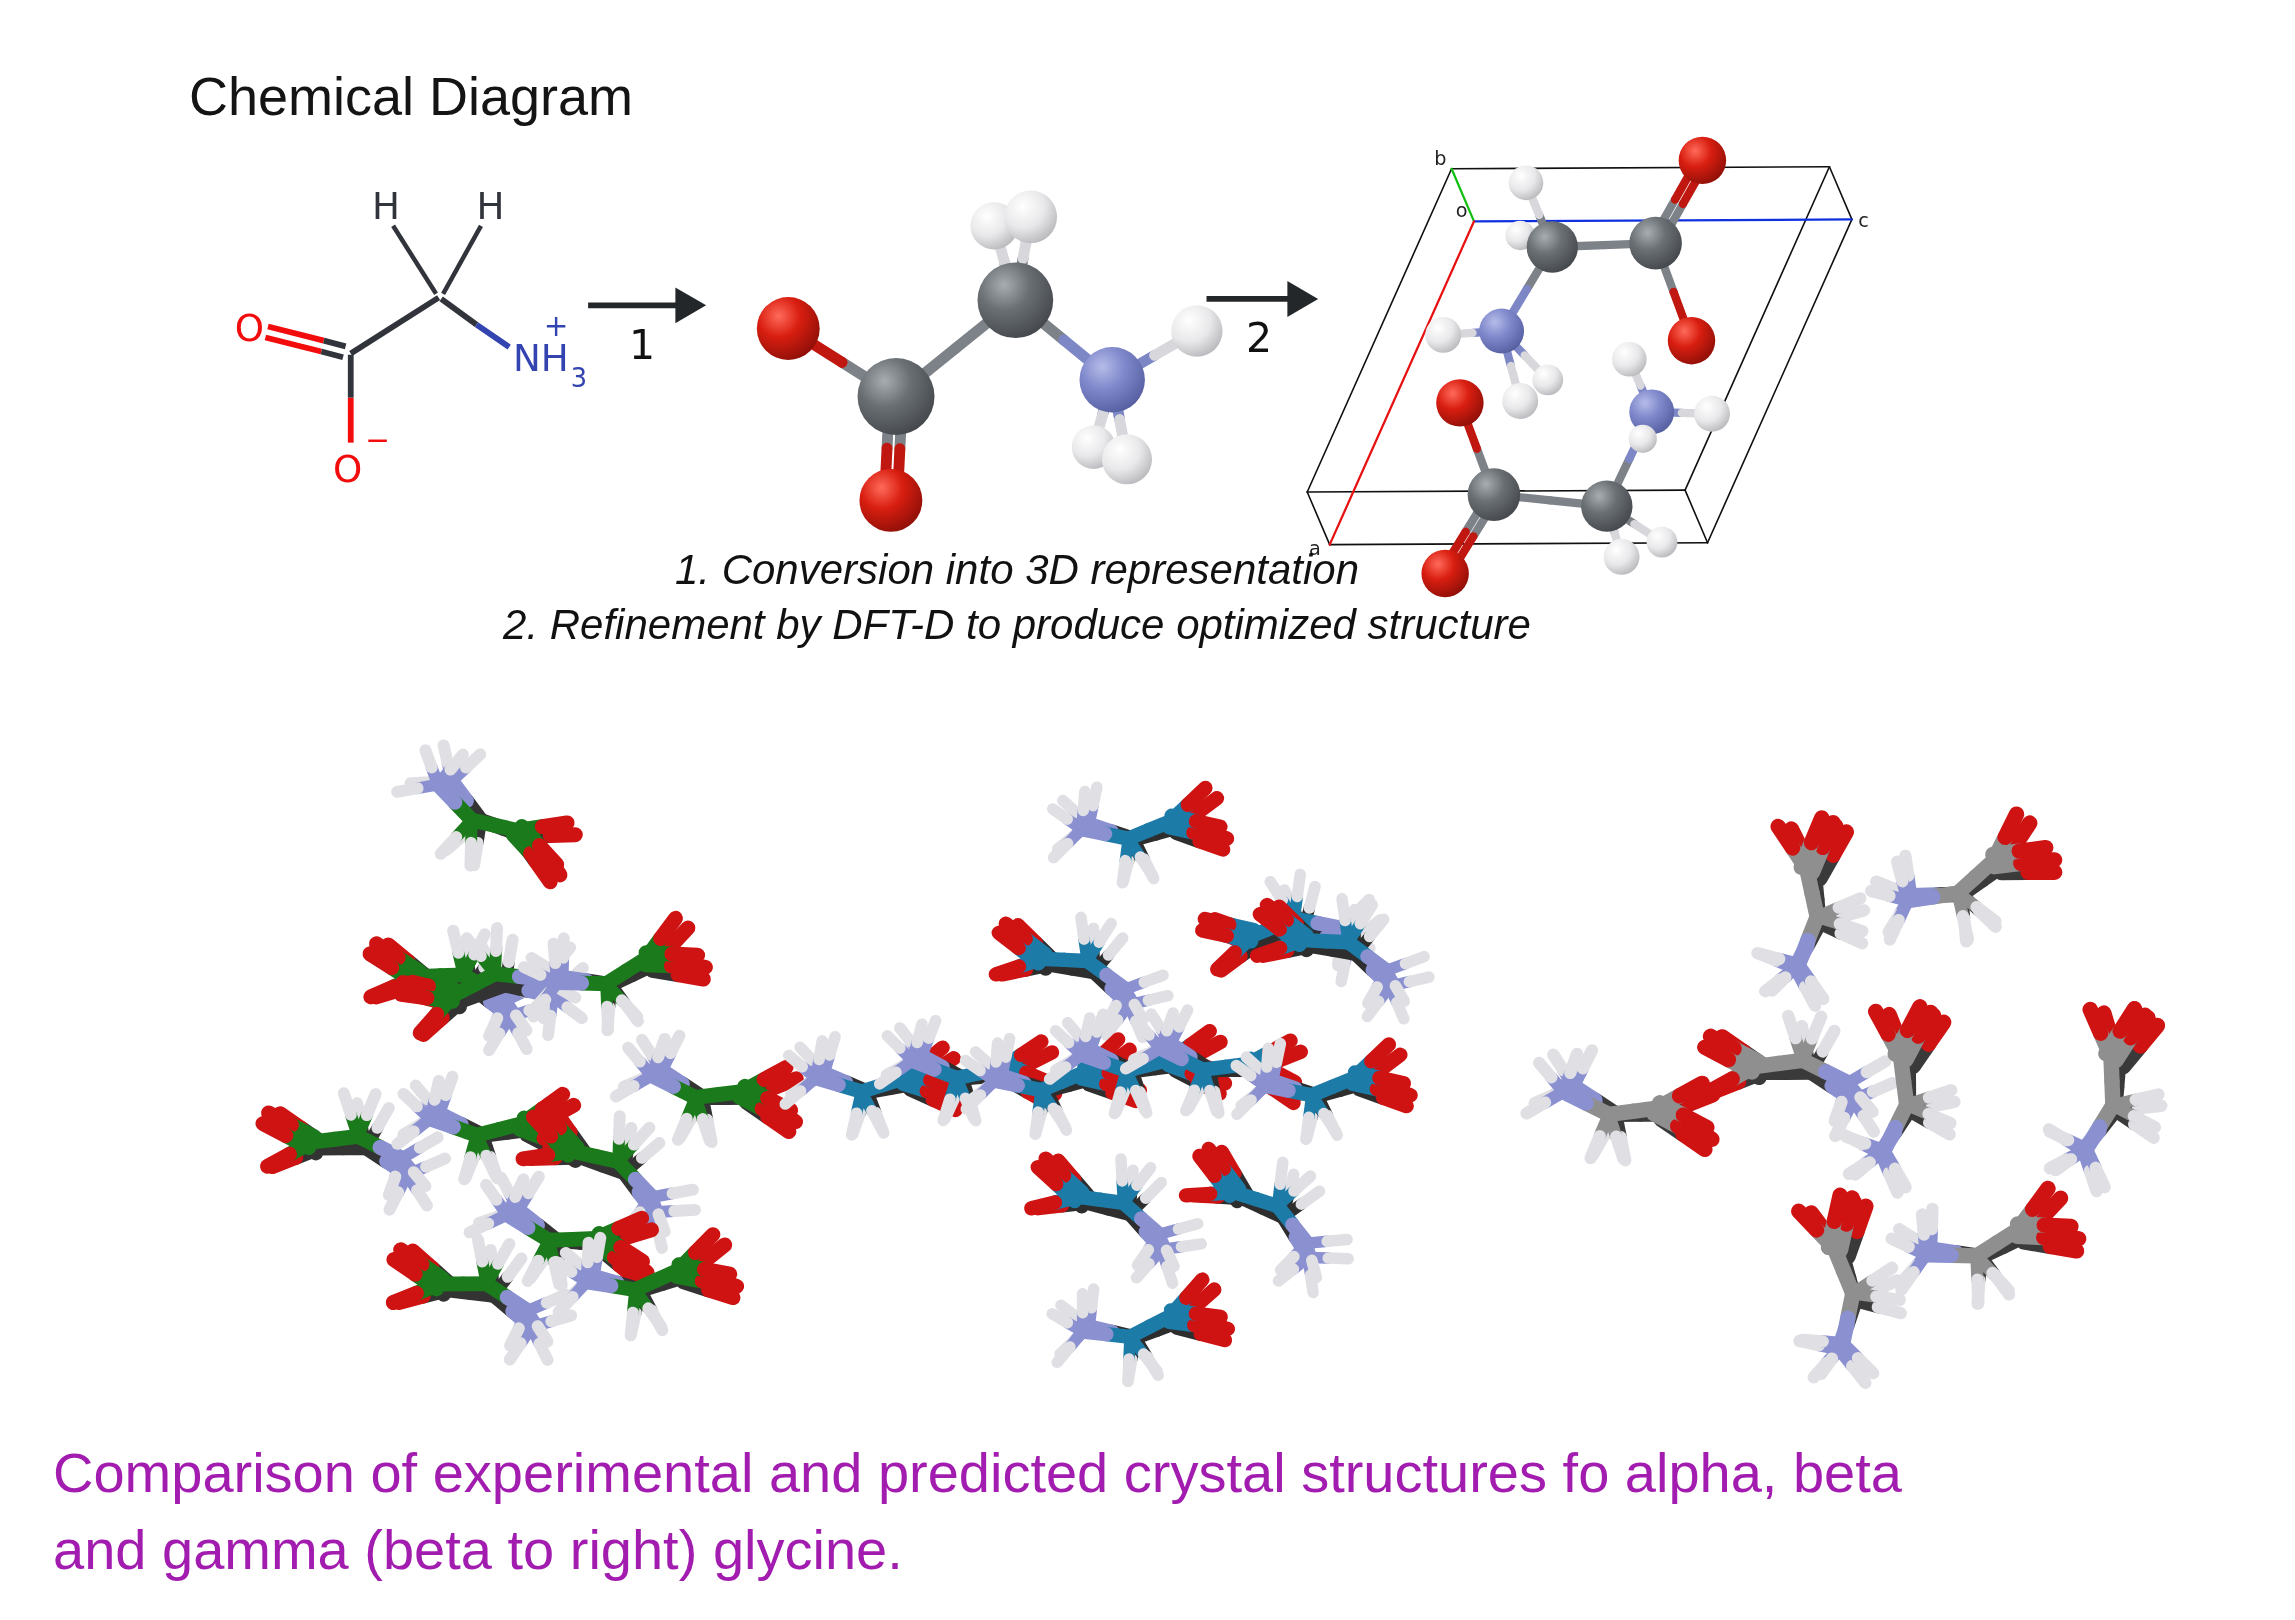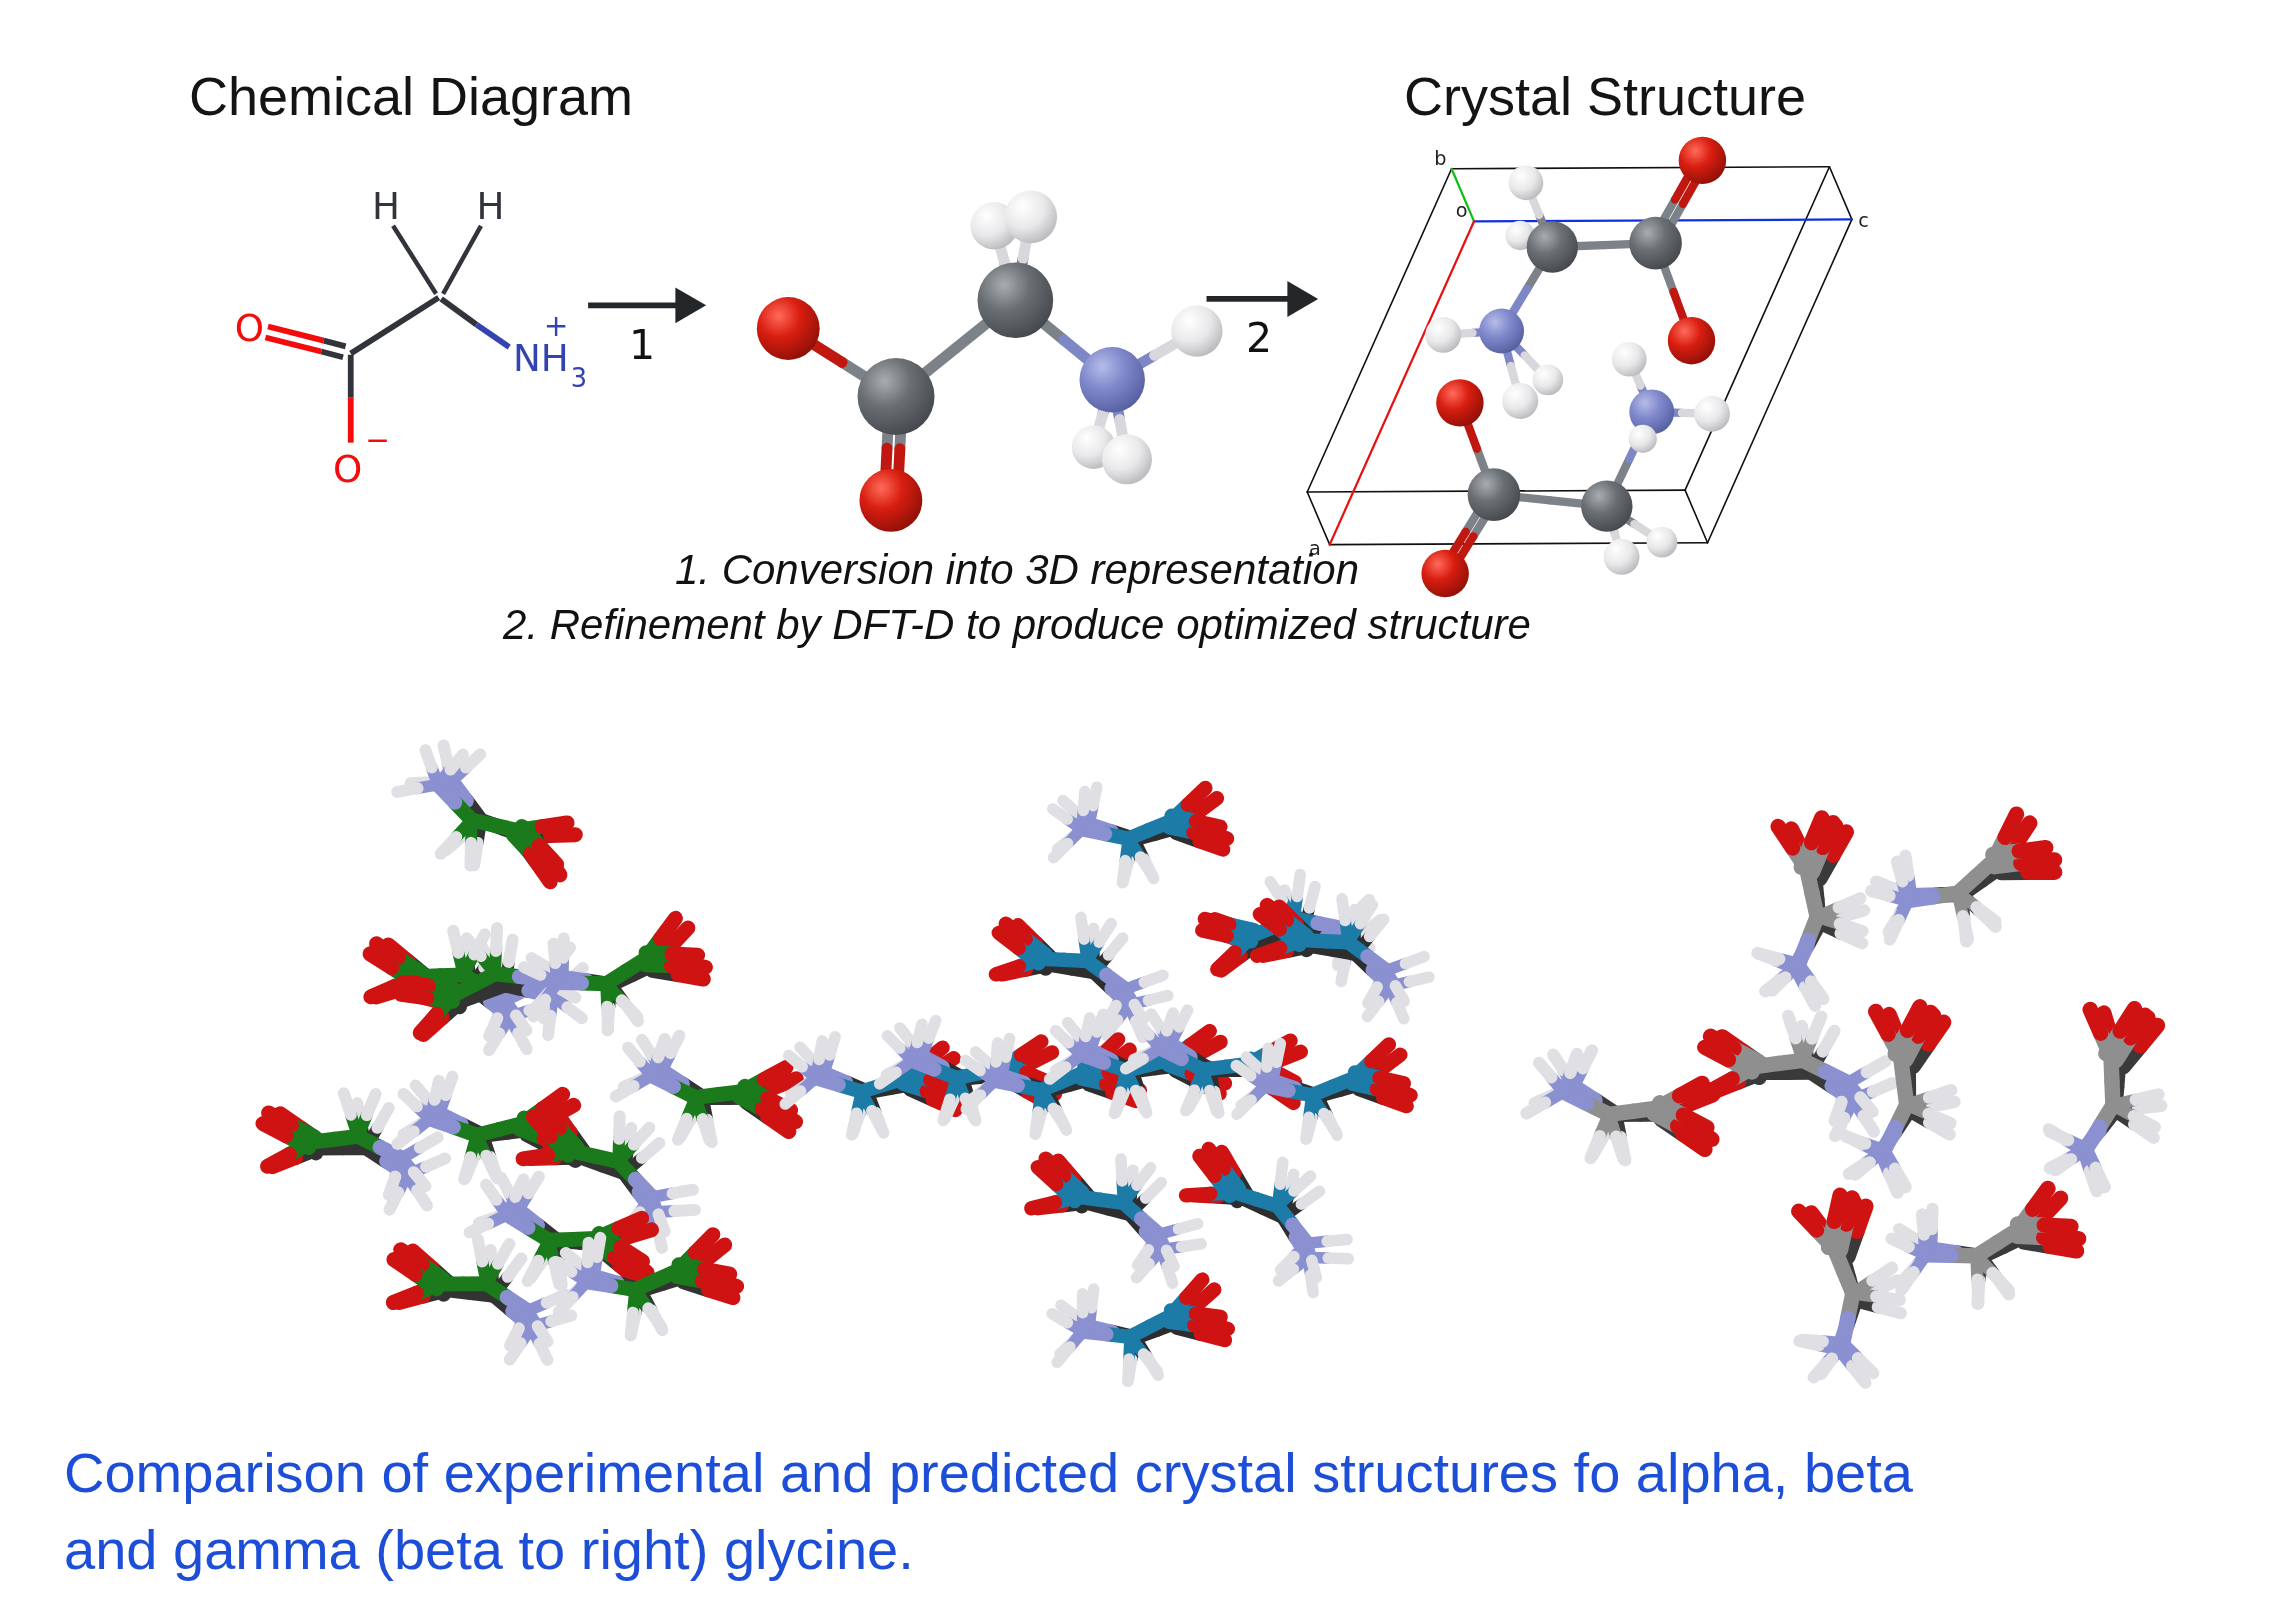--- a/index.html
+++ b/index.html
@@ -2,38 +2,37 @@
 <html style="font-size:10.3px"><head>
 <meta charset="utf-8">
 <style>
   html,body{margin:0;padding:0;background:#ffffff;}
   .page{position:relative;width:2295px;height:1620px;background:#ffffff;overflow:hidden;
         font-family:"Liberation Sans",sans-serif;color:#141414;border-radius:23px;}
   .fig-title{position:absolute;top:65px;transform:translateX(-50%);font-size:54px;
              white-space:nowrap;color:#141414;}
   .process-caption{position:absolute;left:1017px;transform:translateX(-50%);font-size:42px;
                    white-space:nowrap;color:#111111;font-style:italic;}
-  .bottom-caption{position:absolute;left:64px;font-size:56px;white-space:nowrap;color:#1d4ed8;}
+  .bottom-caption{position:absolute;left:53px;font-size:56px;white-space:nowrap;color:#a21caf;}
   svg.top-figure{position:absolute;left:0;top:0;overflow:visible;}
   svg.panel{position:absolute;top:745px;overflow:visible;}
   text.atom{font-family:"DejaVu Sans",sans-serif;font-size:58px;}
   text.charge{font-family:"DejaVu Sans",sans-serif;font-size:46px;}
   text.subscript{font-family:"DejaVu Sans",sans-serif;font-size:40px;}
   text.step-label{font-family:"DejaVu Sans",sans-serif;font-size:64px;fill:#111111;}
   text.cell-label{font-family:"DejaVu Sans",sans-serif;font-size:30px;fill:#222222;}
   .dark{fill:#31343a;} .red{fill:#f20c0c;} .blue{fill:#3344b0;}
   line.bond-dark{stroke:#31343a;} line.bond-red{stroke:#f20c0c;} line.bond-blue{stroke:#3344b0;}
 </style>
 </head>
 <body>
 
 <div class="page">
 
   <div class="fig-title" style="left:411px">Chemical Diagram</div>
-  <div class="fig-title" style="left:1605px">Crystal Structure</div>
 
   <svg class="top-figure" width="2295" height="680" viewBox="0 0 3576 1060">
     <defs>
       <radialGradient id="grad-C" cx="35%" cy="30%" r="75%">
         <stop offset="0%" stop-color="#a8adb2"></stop>
           <stop offset="45%" stop-color="#6a6f74"></stop>
           <stop offset="100%" stop-color="#44484c"></stop>
       </radialGradient>
       <radialGradient id="grad-O" cx="35%" cy="30%" r="75%">
         <stop offset="0%" stop-color="#ff6a5a"></stop>

